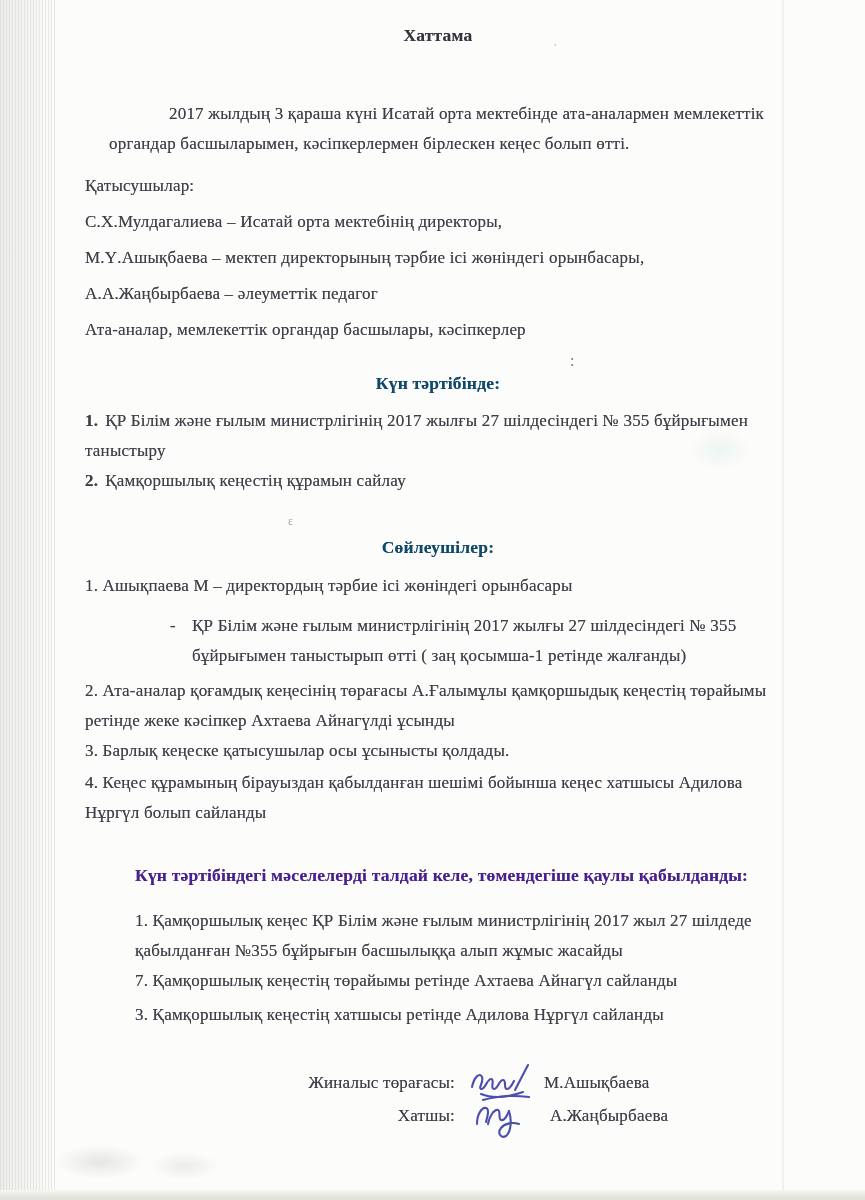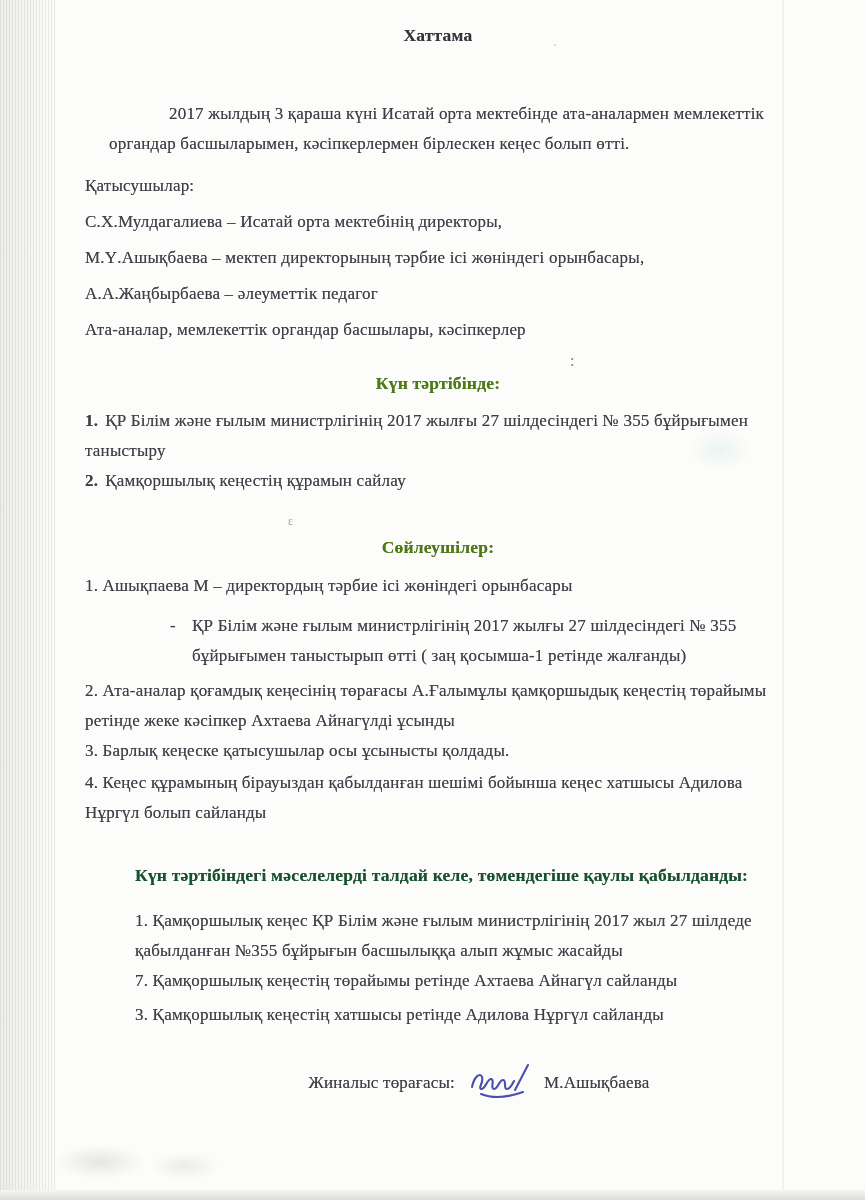--- a/index.html
+++ b/index.html
@@ -59,39 +59,39 @@
 
   .doc-title {
     text-align: center; font-weight: bold; font-size: 17.5px;
     color: #35353f; line-height: 22px; margin: 14px;
   }
   .intro { margin-top: 53px; text-indent: 60px; margin-left: 24px; }
   .participants-heading { margin-top: 12px; }
 
   .section-heading {
     text-align: center; font-weight: bold; font-size: 17.5px;
-    color: #4d7c0f; line-height: 22px; margin: 0;
+    color: #0c4a6e; line-height: 22px; margin: 0;
   }
   .agenda-heading { margin-top: 27px; margin-bottom: 12px; }
   .agenda-item { margin-bottom: 0; }
   .agenda-item .num { font-weight: bold; margin-right: 7px; }
 
   .speakers-heading { margin-top: 40px; margin-bottom: 13px; }
   .speaker-item-1 { margin-bottom: 10px; }
   .sub-bullet {
     display: flex; margin: 0 0 5px 85px; line-height: 30px;
   }
   .sub-bullet .dash { width: 22px; flex: none; }
   .sub-bullet .sub-text { width: 545px; }
   .speaker-item-2 { margin-bottom: 0; }
   .speaker-item-3 { margin-bottom: 2px; }
 
   .resolution-block { margin: 36px 15px 0 50px; }
   .resolution-heading {
-    font-weight: bold; font-size: 17.5px; color: #14532d;
+    font-weight: bold; font-size: 17.5px; color: #4c1d95;
     line-height: 22px; margin: 0 0 20px 0;
   }
   .resolution-item { margin-bottom: 0; }
   .resolution-item.ri3 { margin-top: 4px; }
 
   .signatures { margin: 38px 0 0 215px; }
   .sig-row { line-height: 30px; margin-bottom: 3px; white-space: nowrap; font-family: Liberation Serif, serif; }
   .sig-label { display: inline-block; width: 155px; text-align: right; }
   .sig-svg { vertical-align: middle; margin: -14px 6px -8px 8px; }
   .sig-name { display: inline-block; }
@@ -149,16 +149,27 @@
         <span class="sig-label">Жиналыс төрағасы:</span>
         <svg class="sig-svg" width="66" height="44" viewBox="0 0 66 44">
           <g fill="none" stroke="#4a4eae" stroke-width="2.1" stroke-linecap="round" stroke-linejoin="round">
             <path d="M5 28 C7 18, 13 13, 15 18 C17 23, 11 29, 14 30 C18 31, 20 20, 24 20 C28 20, 23 30, 27 30 C31 30, 32 21, 36 21 C40 21, 36 30, 40 30 C43 30, 45 26, 47 22"></path>
             <path d="M48 31 L61 6"></path>
             <path d="M14 35 C26 40, 42 38, 56 33"></path>
           </g>
         </svg>
         <span class="sig-name">М.Ашықбаева</span>
       </div>
+      <div class="sig-row">
+        <span class="sig-label">Хатшы:</span>
+        <svg class="sig-svg" width="72" height="52" viewBox="0 0 72 52">
+          <g fill="none" stroke="#4a4eae" stroke-width="2.1" stroke-linecap="round" stroke-linejoin="round">
+            <path d="M16 12 C30 8, 46 7, 62 9"></path>
+            <path d="M10 36 C10 26, 15 19, 19 20 C23 21, 20 30, 19 34 M21 36 C22 29, 27 21, 31 22 C34 23, 31 31, 34 32 C37 33, 40 28, 42 23"></path>
+            <path d="M42 23 C45 32, 44 44, 39 48 C34 51, 30 45, 34 40 C38 35, 46 34, 52 36"></path>
+          </g>
+        </svg>
+        <span class="sig-name">А.Жаңбырбаева</span>
+      </div>
     </div>
 
   </div>
 </div>
 
 </body></html>

